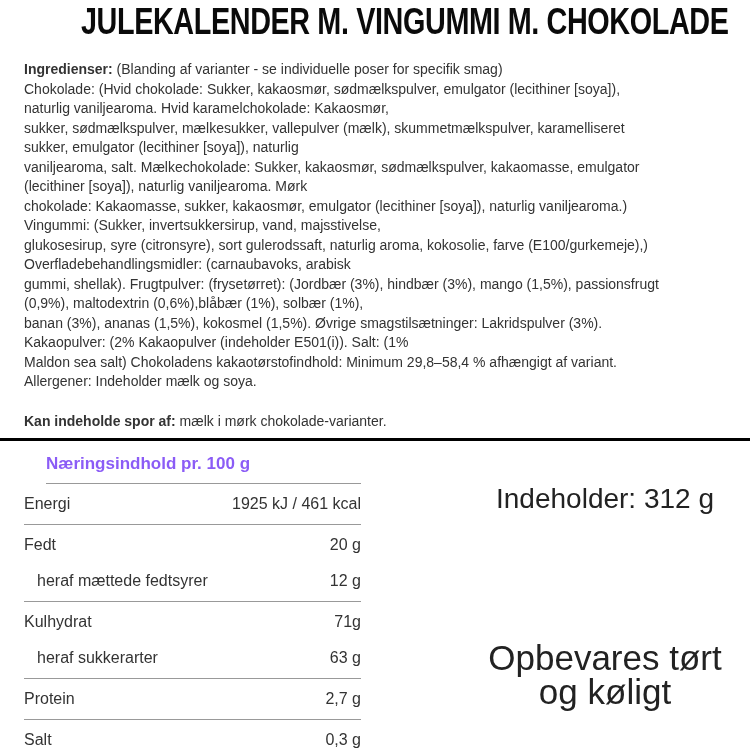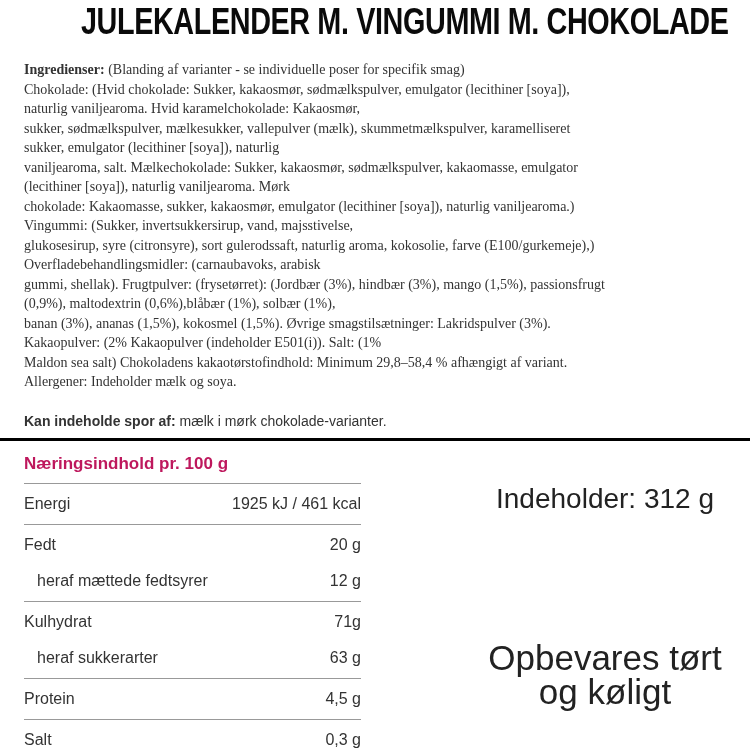--- a/index.html
+++ b/index.html
@@ -14,39 +14,40 @@
     position: absolute; top: 1px; left: 0; width: 688px;
     text-align: center; color: #0a0a0a;
   }
   .title-inner {
     display: inline-block; font-size: 36px; font-weight: 800;
     letter-spacing: -0.5px; white-space: nowrap;
     transform: scaleX(0.8); transform-origin: center;
   }
   .ingredients {
     position: absolute; left: 24px; top: 60px; width: 714px;
-    font-size: 14px; line-height: 19.5px; font-family: Liberation Serif, serif;
+    font-size: 14px; line-height: 19.5px;
   }
   .ing-rest { white-space: pre; }
   .trace {
     position: absolute; left: 24px; top: 412px; width: 714px;
     font-size: 14px; line-height: 19.5px;
   }
   .thick-divider {
     position: absolute; left: 0; top: 438px; width: 750px; height: 3px;
     background: #000000;
   }
   .nutrition {
     position: absolute; left: 24px; top: 447px; width: 337px;
     font-size: 16px; color: #333333;
   }
   .nutri-header {
-    font-size: 17px; font-weight: bold; color: #be185d;
+    font-size: 17px; font-weight: bold; color: #8b5cf6;
     line-height: 21px; padding: 6px 0 9px;
     border-bottom: 1px solid #999999;
+    margin-left: 22px;
   }
   .nutri-group { padding: 10px 0; border-bottom: 1px solid #999999; }
   .nutri-row {
     display: flex; justify-content: space-between; align-items: baseline;
     line-height: 20px;
   }
   .nutri-row.sub .nl { padding-left: 13px; margin-top: 16px; }
   .nv { white-space: nowrap; }
   .contains {
     position: absolute; left: 455px; top: 483px; width: 300px;
@@ -116,21 +117,21 @@
       </div>
       <div class="nutri-row sub">
         <span class="nl">heraf sukkerarter</span>
         <span class="nv">63 g</span>
       </div>
     </div>
 
     <div class="nutri-group">
       <div class="nutri-row">
         <span class="nl">Protein</span>
-        <span class="nv">4,5 g</span>
+        <span class="nv">2,7 g</span>
       </div>
     </div>
 
     <div class="nutri-group">
       <div class="nutri-row">
         <span class="nl">Salt</span>
         <span class="nv">0,3 g</span>
       </div>
     </div>
   </div>

